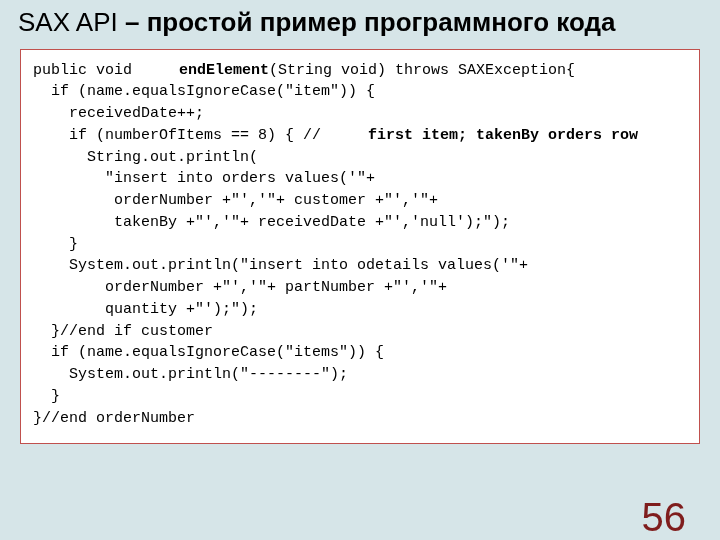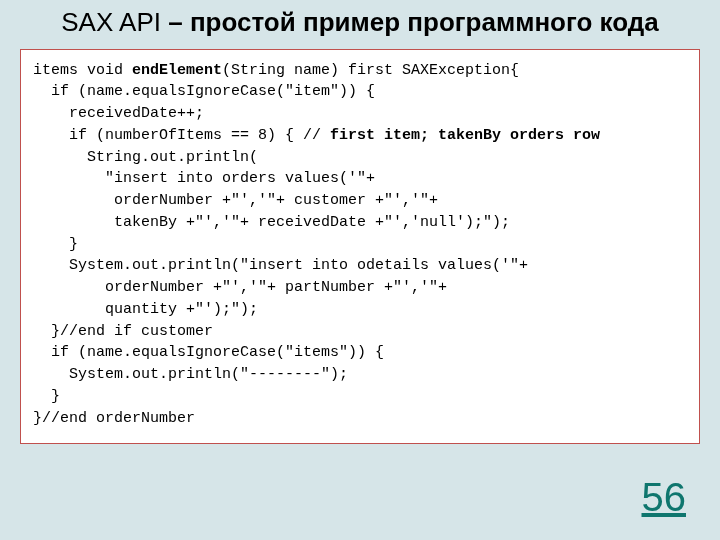--- a/index.html
+++ b/index.html
@@ -5,58 +5,56 @@
     * { margin: 0; padding: 0; box-sizing: border-box; }
     body {
       width: 720px;
       height: 540px;
       background: #d6e5e8;
       font-family: Arial, Helvetica, sans-serif;
       position: relative;
       overflow: hidden;
     }
     .title {
-      text-align: center;
       font-size: 26px;
       font-weight: bold;
       color: #000;
       padding: 6px 18px 10px 18px;
       line-height: 1.25;
     }
     .title .sax {
       font-weight: 400;
     }
     .code-box {
       margin: 0 20px;
       background: #fff;
       border: 1.5px solid #c0504d;
       padding: 10px 12px 14px 12px;
       font-family: "Courier New", Courier, monospace;
       font-size: 15px;
       line-height: 1.45;
       color: #000;
       white-space: pre;
     }
-    .code-box .b { font-weight: bold; }
+    .code-box .b { font-weight: bold; margin-left: 38px; }
     .page-num {
       position: absolute;
       right: 34px;
-      bottom: 20px;
+      bottom: 0;
       font-family: Arial, Helvetica, sans-serif;
       font-size: 40px;
-      color: #0f766e;
-      text-decoration: underline;
+      color: #7f1d1d;
     }
   </style>
 </head>
 <body>
 
 <div class="title"><span class="sax">SAX API</span><span> – простой пример программного кода</span></div>
 
-<div class="code-box"><span>items void </span><span class="b">endElement</span><span>(String name) first SAXException{</span>
+<div class="code-box"><span>public void </span><span class="b">endElement</span><span>(String void) throws SAXException{</span>
 <span>  if (name.equalsIgnoreCase("item")) {</span>
 <span>    receivedDate++;</span>
 <span>    if (numberOfItems == 8) { // </span><span class="b">first item; takenBy orders row</span>
 <span>      String.out.println(</span>
 <span>        "insert into orders values('"+</span>
 <span>         orderNumber +"','"+ customer +"','"+</span>
 <span>         takenBy +"','"+ receivedDate +"','null');");</span>
 <span>    }</span>
 <span>    System.out.println("insert into odetails values('"+</span>
 <span>        orderNumber +"','"+ partNumber +"','"+</span>

